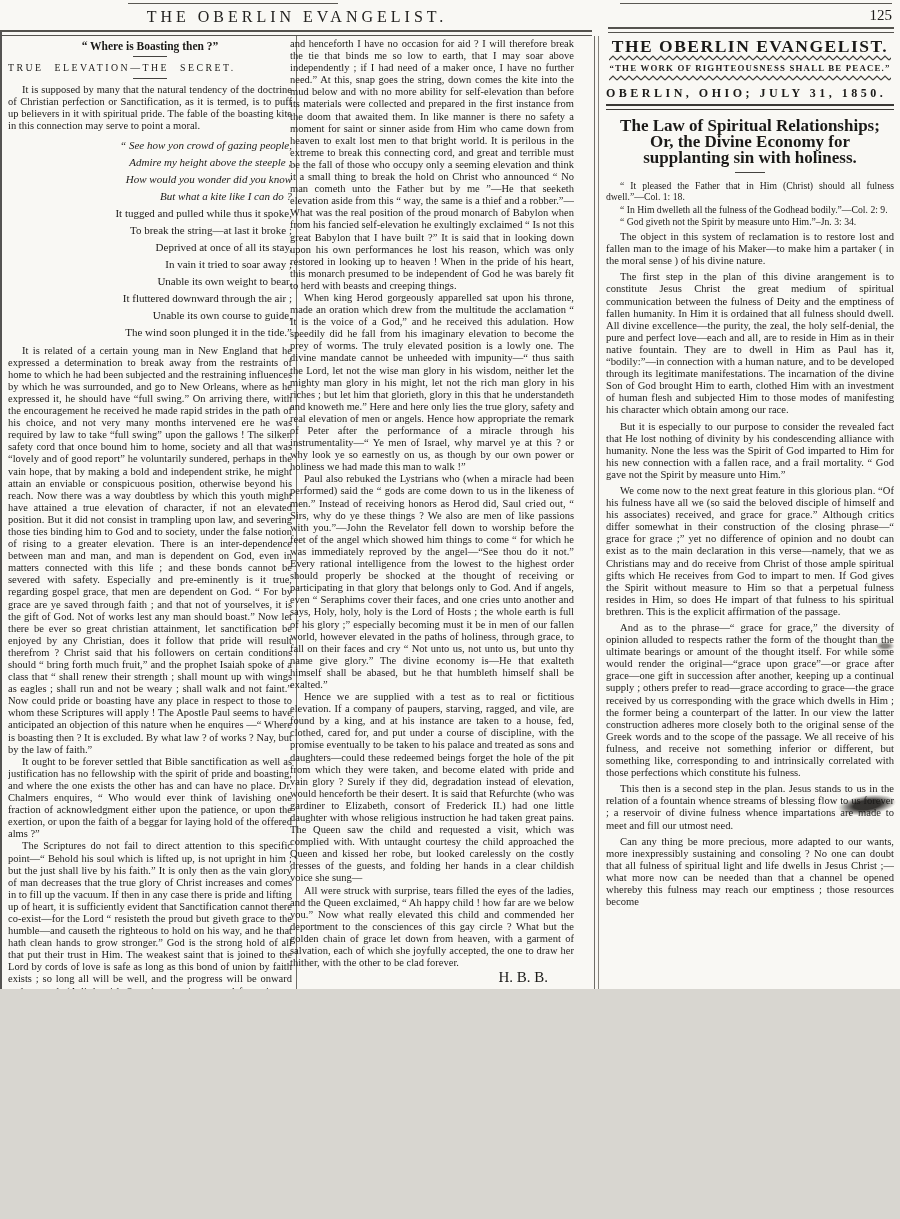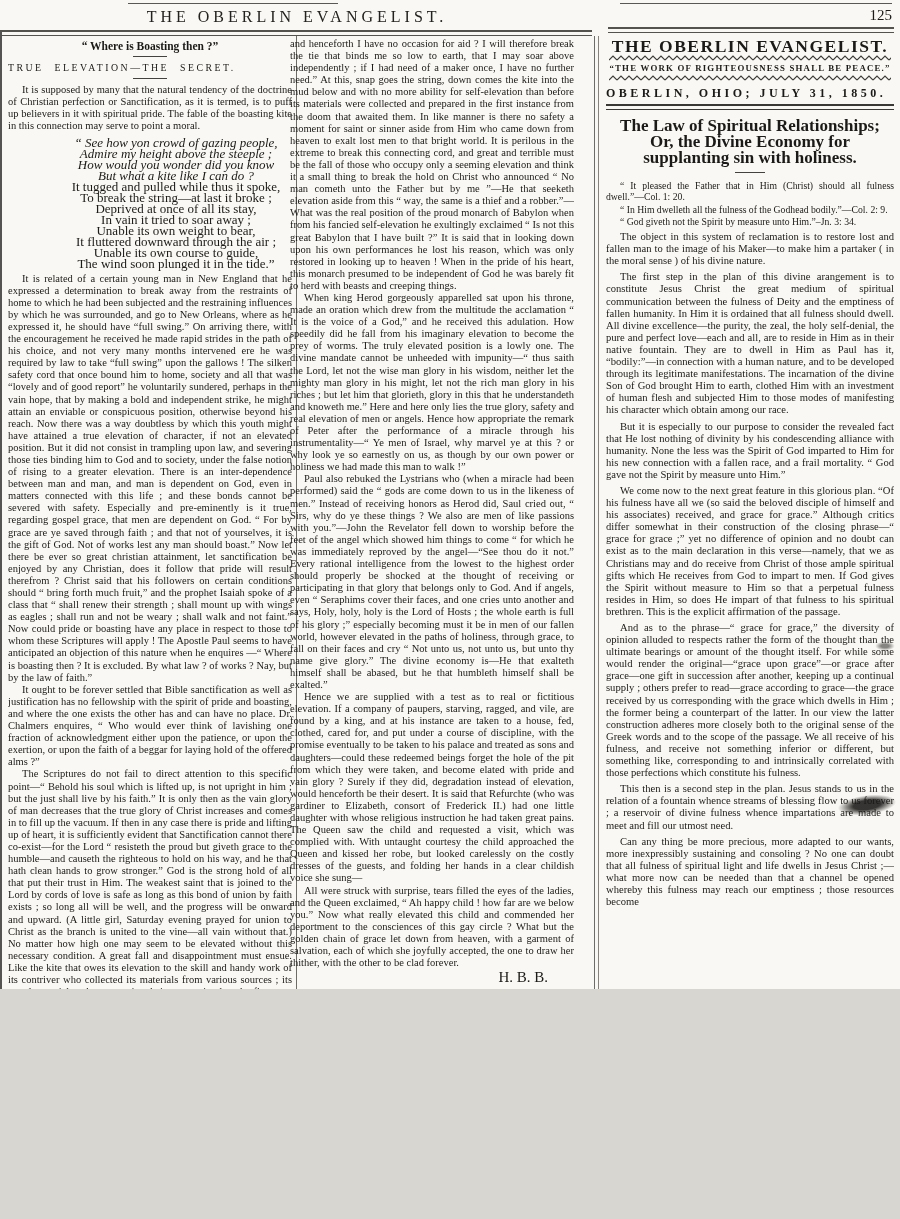--- a/index.html
+++ b/index.html
@@ -38,22 +38,22 @@
   .col1{left:8px;width:284px;}
   .col2{left:290px;width:284px;}
   .col3{left:606px;width:288px;font-size:10.6px;}
   .col p{margin:0;text-indent:14px;}
   .col3 p{margin:4px 0;}
 
   
   .art-head{font-weight:bold;font-size:11.5px;text-align:center;text-indent:0 !important;margin:2px 0 0 !important;}
   .subhead{font-size:9.8px;letter-spacing:2.5px;text-align:left;text-indent:0 !important;margin:1px 0 !important;word-spacing:6px;}
   .sep{width:34px;border-top:1px solid #44423e;margin:4px auto 5px;}
-  .poem{white-space:pre-line;text-align:center;text-indent:0 !important;
-        margin:4px 0 4px 52px !important;font-size:13px;line-height:11px;}
+  .poem{white-space:pre-line;text-align:right;text-indent:0 !important;
+        margin:4px 0 4px 52px !important;font-size:11px;line-height:17px;}
   .poem-italic{font-style:italic;}
   .poem2{margin-left:40px !important;}
 
   .signature{text-align:right;text-indent:0 !important;padding-right:26px;font-size:15px;margin-top:2px !important;}
   .divider{display:flex;justify-content:center;margin:16px 0 12px;}
 
   
   .mast-title{text-align:center;font-size:17.5px;font-weight:bold;letter-spacing:1.5px;
     text-indent:0 !important;margin:2px 0 3px !important;}
   .wavy{display:block;margin:1px auto;}
@@ -140,21 +140,21 @@
         <rect width="282" height="6" fill="url(#zz)"></rect>
       </svg>
     <p class="motto">“THE WORK  OF RIGHTEOUSNESS SHALL BE PEACE.”</p>
     <svg class="wavy" width="282" height="6">
         <rect width="282" height="6" fill="url(#zz)"></rect>
       </svg>
     <p class="dateline">OBERLIN,  OHIO;  JULY 31,  1850.</p>
     <div class="mast-rule"></div>
     <p class="article-title">The Law of Spiritual Relationships; Or, the Divine Economy for supplanting sin with holiness.</p>
     <div class="title-sep"></div>
-    <p class="scripture">“ It pleased the Father that in Him (Christ) should all fulness dwell.”—Col. 1: 20.</p>
+    <p class="scripture">“ It pleased the Father that in Him (Christ) should all fulness dwell.”—Col. 1: 18.</p>
     <p class="scripture">“ In Him dwelleth all the fulness of the Godhead bodily.”—Col. 2: 9.</p>
     <p class="scripture">“ God giveth not the Spirit by measure unto Him.”–Jn. 3: 34.</p>
     <p>The object in this system of reclamation is to restore lost and fallen man to the image of his Maker—to make him a partaker ( in the moral sense ) of his divine nature.</p>
     <p>The first step in the plan of this divine arangement is to constitute Jesus Christ the great medium of spiritual communication between the fulness of Deity and the emptiness of fallen humanity.  In Him it is ordained that all fulness should dwell.  All divine excellence—the purity, the zeal, the holy self-denial, the pure and perfect love—each and all, are to reside in Him as in their native fountain.  They are to dwell in Him as Paul has it, “bodily:”—in connection with a human nature, and to be developed through its legitimate manifestations.  The incarnation of the divine Son of God brought Him to earth, clothed Him with an investment of human flesh and subjected Him to those modes of manifesting his character which obtain among our race.</p>
     <p>But it is especially to our purpose to consider the revealed fact that He lost nothing of divinity by his condescending alliance with humanity.  None the less was the Spirit of God imparted to Him for his new connection with a fallen race, and a frail mortality.  “ God gave not the Spirit by measure unto Him.”</p>
     <p>We come now to the next great feature in this glorious plan.  “Of his fulness have all we (so said the beloved disciple of himself and his associates) received, and grace for grace.”  Although critics differ somewhat in their construction of the closing phrase—“ grace for grace ;” yet no difference of opinion and no doubt can exist as to the main declaration in this verse—namely, that we as Christians may and do receive from Christ of those ample spiritual gifts which He receives from God to impart to men.  If God gives the Spirit without measure to Him so that a perpetual fulness resides in Him, so does He impart of that fulness to his spiritual brethren.  This is the explicit affirmation of the passage.</p>
     <p>And as to the phrase—“ grace for grace,” the diversity of opinion alluded to respects rather the form of the thought than the ultimate bearings or amount of the thought itself.  For while some would render the original—“grace upon grace”—or grace after grace—one gift in succession after another, keeping up a continual supply ; others prefer to read—grace according to grace—the grace received by us corresponding with the grace which dwells in Him ; the former being a counterpart of the latter.  In our view the latter construction adheres more closely both to the original sense of the Greek words and to the scope of the passage.  We all receive of his fulness, and receive not something inferior or different, but something like, corresponding to and intrinsically correlated with those perfections which constitute his fulness.</p>
     <p>This then is a second step in the plan.  Jesus stands to us in the relation of a fountain whence streams of blessing flow to us forever ; a reservoir of divine fulness whence impartations are made to meet and fill our utmost need.</p>
     <p>Can any thing be more precious, more adapted to our wants, more inexpressibly sustaining and consoling ?  No one can doubt that all fulness of spiritual light and life dwells in Jesus Christ ;—what more now can be needed than that a channel be opened whereby this fulness may reach our emptiness ; those resources become</p>
   </section>

